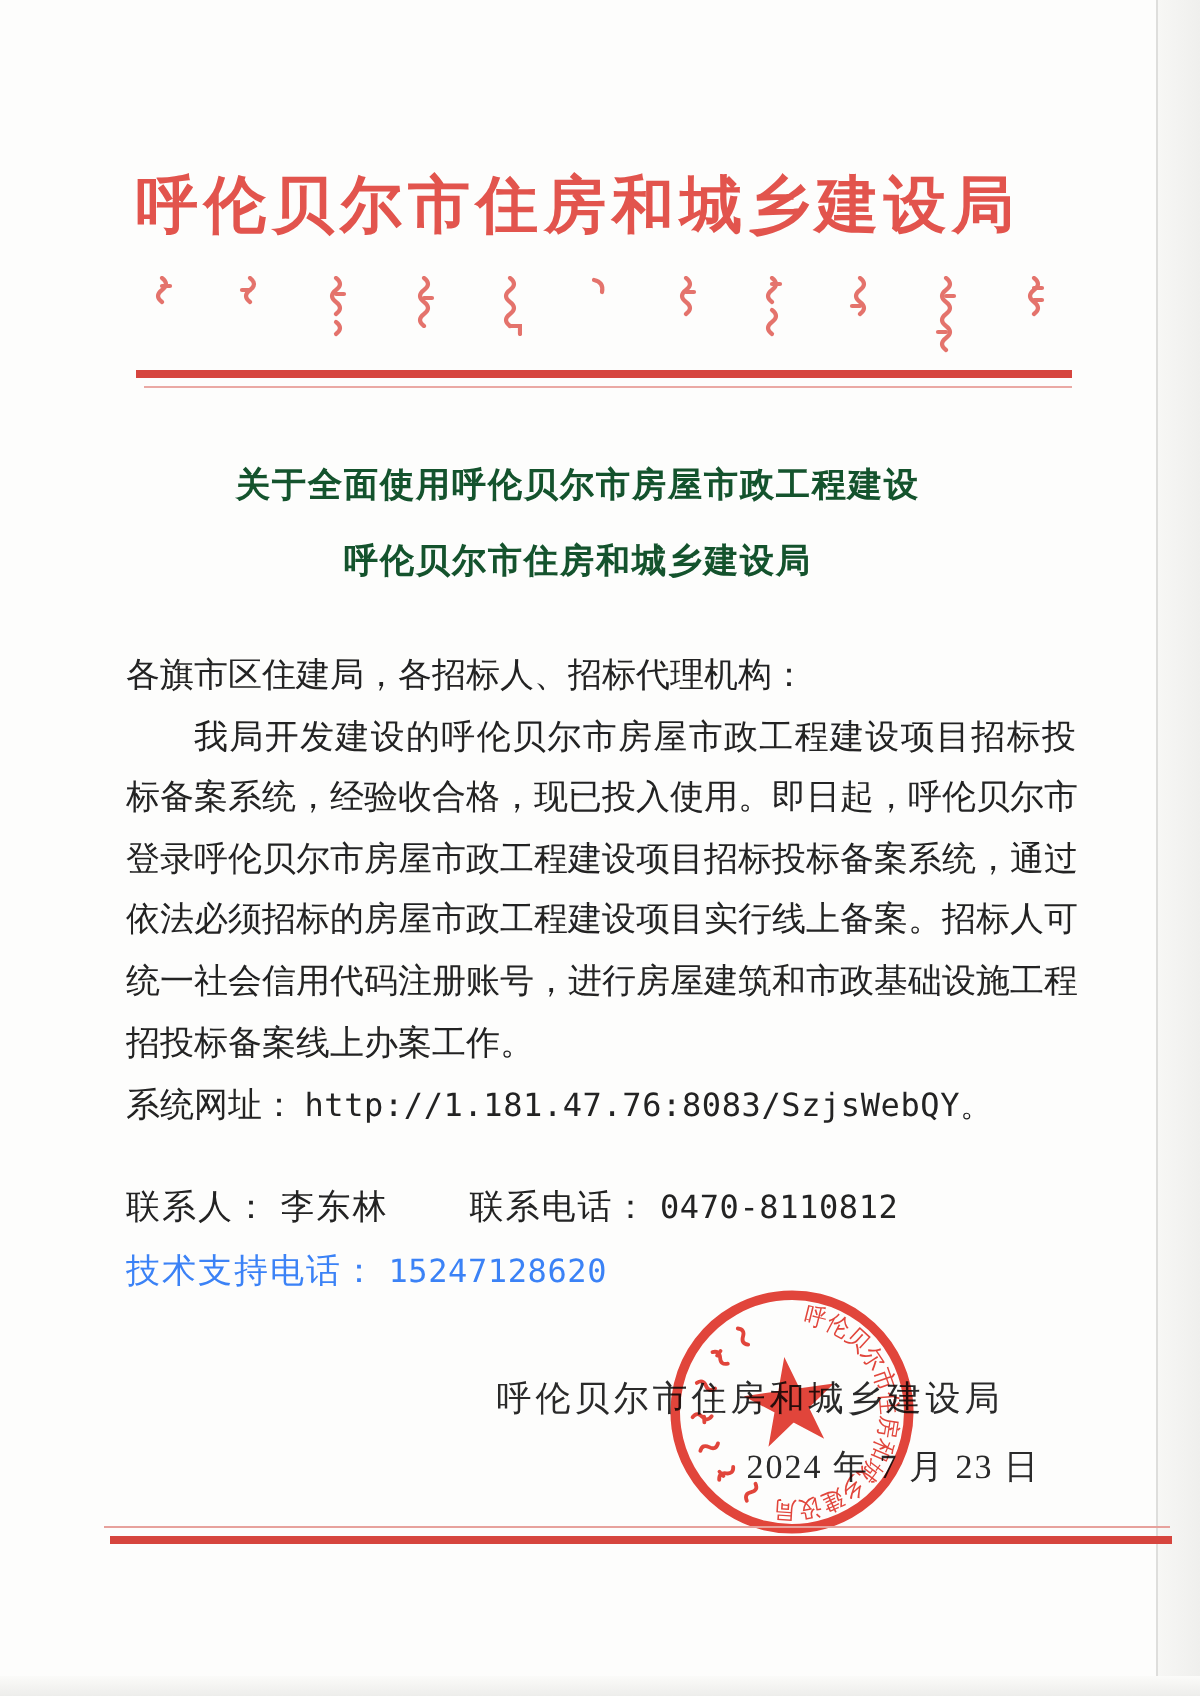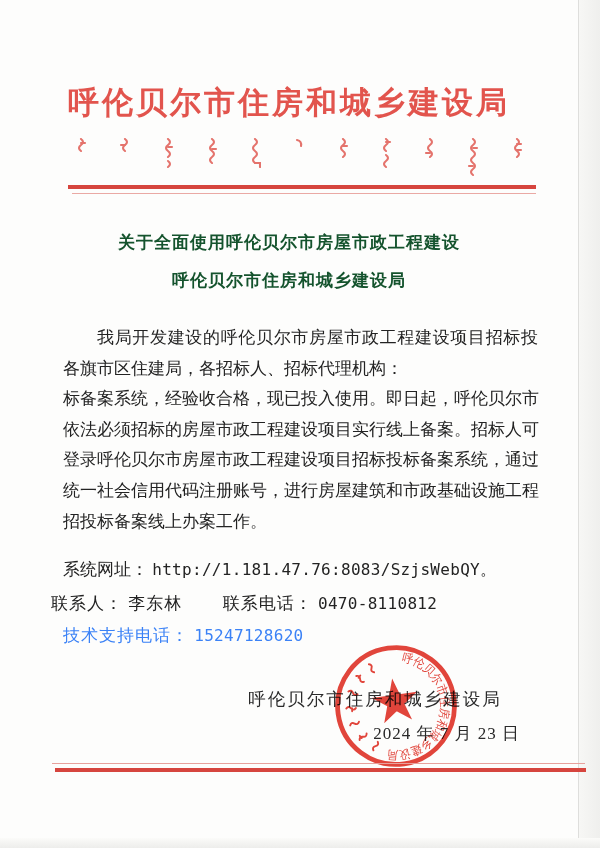--- a/index.html
+++ b/index.html
@@ -33,24 +33,24 @@
     color:#14532d; font-size:17px; font-weight:bold; line-height:38px; letter-spacing:1px;
   }
 
   .body-text {
     position:absolute; top:323px; left:63px; width:475px;
     color:#232323; font-size:17px; line-height:30.6px;
   }
   .body-line { width:475px; text-align:justify; text-align-last:justify; white-space:nowrap; }
   .body-line.no-stretch { text-align-last:left; }
   .indent { text-indent:2em; }
-  .website-line { margin-top:18px; white-space:nowrap; }
+  .website-line { margin-top:1px; white-space:nowrap; }
   .mono { font-family:"DejaVu Sans Mono",monospace; font-size:16px; letter-spacing:0.3px; }
 
-  .contact-line-1 { position:absolute; top:592px; left:51px; font-size:17px; color:#232323; letter-spacing:1px; white-space:nowrap; }
+  .contact-line-1 { position:absolute; top:592px; left:63px; font-size:17px; color:#232323; letter-spacing:1px; white-space:nowrap; }
   .contact-line-2 { position:absolute; top:624px; left:63px; font-size:17px; color:#3b82f6; letter-spacing:1px; white-space:nowrap; }
   .gap-wide { display:inline-block; width:30px; }
 
   .sig-org  { position:absolute; top:687px; left:230px; width:290px; text-align:center; font-size:17.5px; color:#2a2a2a; letter-spacing:2px; white-space:nowrap; }
   .sig-date { position:absolute; top:722px; left:230px; width:290px; text-align:right; font-size:17px; color:#2a2a2a; letter-spacing:1px; white-space:nowrap; }
 
   .rule-bottom-thin  { position:absolute; top:763px; left:52px; width:533px; height:1px; background:#e7a19c; }
   .rule-bottom-thick { position:absolute; top:768px; left:55px; width:531px; height:4px; background:#d6453e; }
 
   .seal {
@@ -120,25 +120,25 @@
 
   <div class="rule-top-thick"></div>
   <div class="rule-top-thin"></div>
 
   <div class="doc-title">
     <div>关于全面使用呼伦贝尔市房屋市政工程建设</div>
     <div>呼伦贝尔市住房和城乡建设局</div>
   </div>
 
   <div class="body-text">
+    <div class="body-line no-stretch">各旗市区住建局，各招标人、招标代理机构：</div>
     <div class="body-line indent">我局开发建设的呼伦贝尔市房屋市政工程建设项目招标投</div>
-    <div class="body-line no-stretch">各旗市区住建局，各招标人、招标代理机构：</div>
     <div class="body-line">标备案系统，经验收合格，现已投入使用。即日起，呼伦贝尔市</div>
+    <div class="body-line">登录呼伦贝尔市房屋市政工程建设项目招标投标备案系统，通过</div>
     <div class="body-line">依法必须招标的房屋市政工程建设项目实行线上备案。招标人可</div>
-    <div class="body-line">登录呼伦贝尔市房屋市政工程建设项目招标投标备案系统，通过</div>
     <div class="body-line">统一社会信用代码注册账号，进行房屋建筑和市政基础设施工程</div>
     <div class="body-line no-stretch">招投标备案线上办案工作。</div>
     <div class="website-line">
       <span>系统网址：</span>
       <span class="mono">http://1.181.47.76:8083/SzjsWebQY。</span>
     </div>
   </div>
 
   <div class="contact-line-1">
     <span>联系人：</span>

